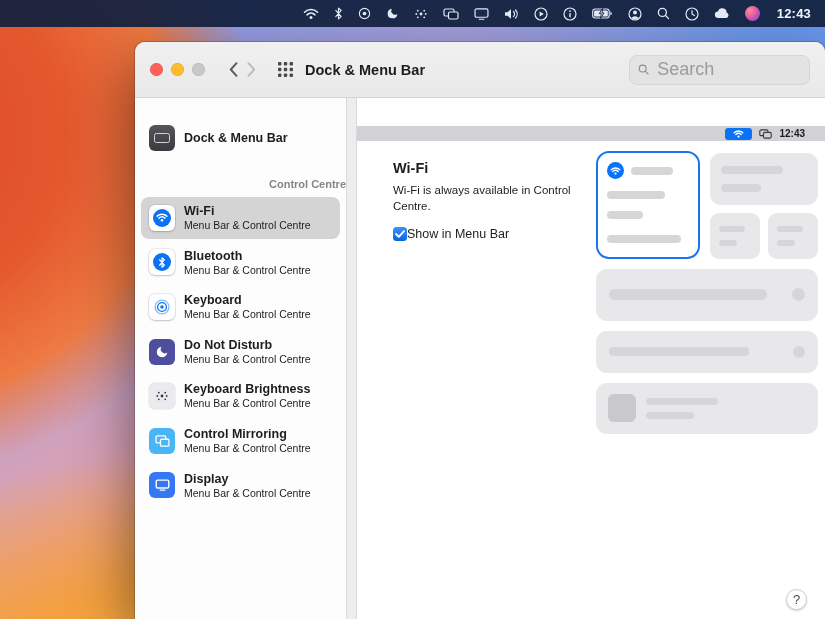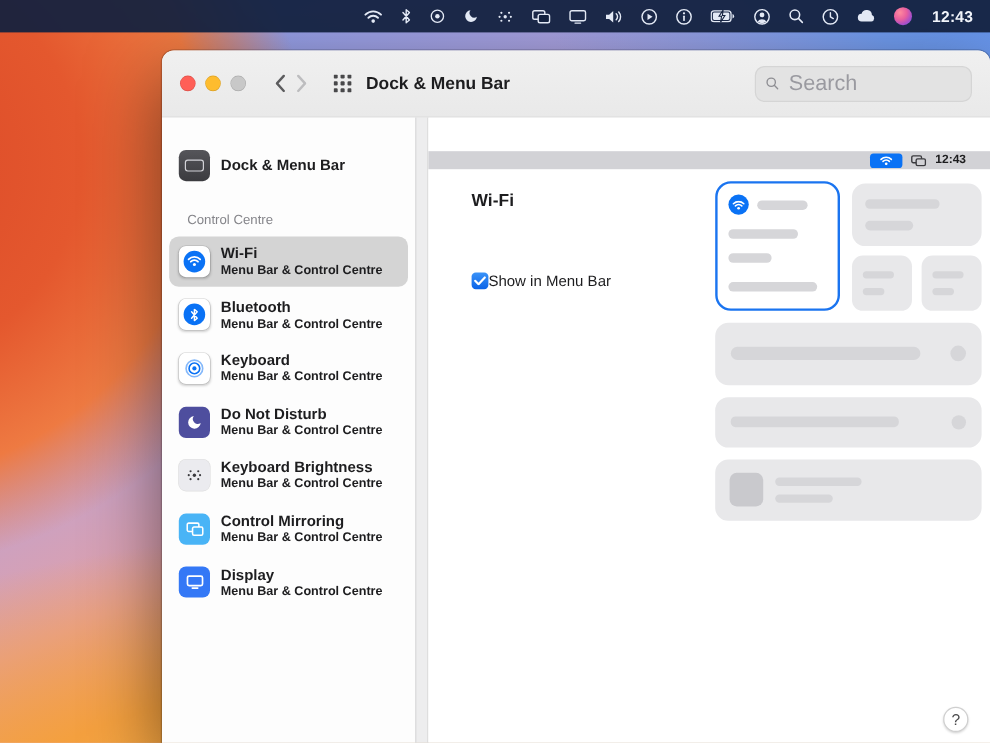--- a/index.html
+++ b/index.html
@@ -38,33 +38,33 @@
     border-radius:8px;display:flex;align-items:center;gap:6px;padding:0 8px;color:#8e8e93;}
   .search input{border:none;background:transparent;outline:none;width:100%;font-size:18px;
     font-family:"Liberation Sans","DejaVu Sans",sans-serif;color:#333;}
   .search input::placeholder{color:#9a9aa0;}
   .body-row{flex:1;display:flex;min-height:0;}
   
   .sidebar{width:211px;flex:none;background:#fdfdfd;padding-top:20px;overflow:hidden;}
   .primary-item,.sb-item{display:flex;align-items:center;gap:9px;margin:0 6px;padding:7px 8px;border-radius:8px;}
   .sb-item{margin-top:3px;}
   .sb-item.selected{background:#d4d4d4;}
-  .section-title{font-size:11px;font-weight:400;color:#85858a;padding:20px 0 4px 21px;}
+  .section-title{font-size:11px;font-weight:700;color:#85858a;padding:20px 0 4px 21px;text-align:right;}
   .sb-icon{width:26px;height:26px;border-radius:6px;flex:none;display:grid;place-items:center;}
   .sb-icon.plate{background:#fff;box-shadow:0 0 0 .5px rgba(0,0,0,.14), 0 1px 2px rgba(0,0,0,.18);}
   .badge-circle{width:18px;height:18px;border-radius:50%;background:#0a72f5;display:grid;place-items:center;color:#fff;}
   .icon-dock{background:linear-gradient(#55555a,#3b3b3f);}
   .dock-inner{width:14px;height:8px;border:1.5px solid #d2d2d7;border-radius:2.5px;}
   .icon-dnd{background:#4e4e9e;color:#fff;}
   .icon-kb{background:#ebebef;box-shadow:0 0 0 .5px rgba(0,0,0,.12);color:#3a3a3e;}
   .icon-mirror{background:#49b4f6;}
   .icon-display{background:#3478f6;color:#fff;}
   .sb-text{display:flex;flex-direction:column;line-height:1.2;}
   .sb-label{font-size:12.5px;font-weight:700;color:#1d1d1f;}
-  .sb-sub{font-size:10.5px;color:#1d1d1f;font-weight:bold;}
+  .sb-sub{font-size:10.5px;color:#1d1d1f;}
   .divider{width:9px;flex:none;background:#ededee;border-left:1px solid #dadada;border-right:1px solid #dadada;}
   
   .content{flex:1;position:relative;background:#ffffff;}
   .mock-menubar{position:absolute;top:28px;left:0;right:0;height:15px;background:#d2d2d6;
     display:flex;align-items:center;justify-content:flex-end;gap:7px;padding-right:20px;}
   .mock-wifi-pill{width:27px;height:12px;border-radius:3px;background:#0a72f5;display:grid;place-items:center;color:#fff;}
   .mock-mirror{display:flex;color:#3a3a3e;}
   .mock-time{font-size:10px;font-weight:700;color:#1d1d1f;}
   .heading{position:absolute;top:62px;left:36px;font-size:14.5px;font-weight:700;color:#1d1d1f;margin:0;}
   .desc{position:absolute;top:84px;left:36px;width:182px;font-size:11.5px;line-height:1.4;color:#1d1d1f;}
@@ -364,20 +364,21 @@
         <span class="mock-mirror">
           <svg viewBox="0 0 16 12" width="13" height="10">
               <rect x="1" y="1" width="10" height="7" rx="1.5" fill="none" stroke="currentColor" stroke-width="1.4"></rect>
               <rect x="5.5" y="4" width="9.5" height="7" rx="1.5" fill="#d2d2d6" stroke="currentColor" stroke-width="1.4"></rect>
             </svg>
         </span>
         <span class="mock-time">12:43</span>
       </div>
 
       <h2 class="heading">Wi-Fi</h2>
+      <div class="desc">Wi-Fi is always available in Control Centre.</div>
 
       <div class="cb-row">
         <span class="checkbox checked">
           <svg viewBox="0 0 10 8" width="10" height="8">
               <path d="M1 4 3.8 6.8 9 1.2" fill="none" stroke="#fff" stroke-width="1.8" stroke-linecap="round" stroke-linejoin="round"></path>
             </svg>
         </span>
         <span class="cb-label">Show in Menu Bar</span>
       </div>
 

